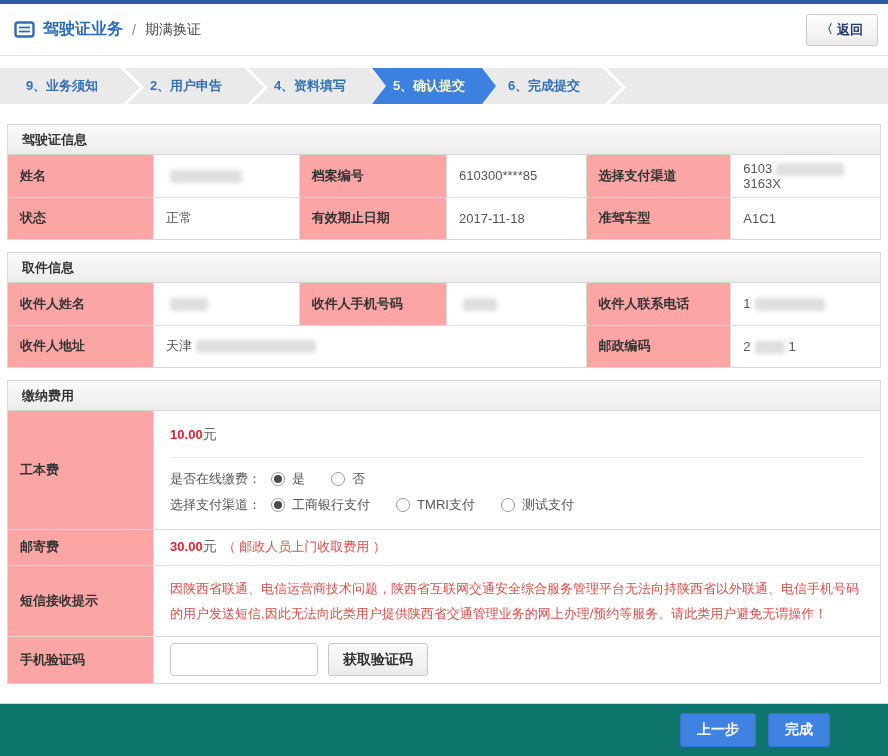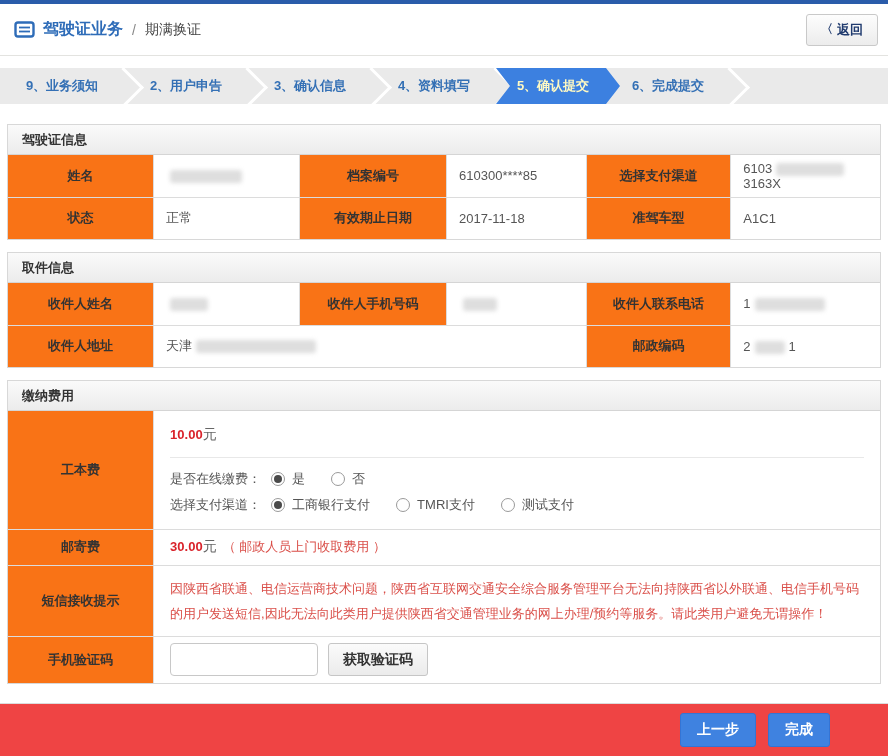--- a/index.html
+++ b/index.html
@@ -61,21 +61,21 @@
     border-bottom:1px solid #d5d5d5;
     font-weight:bold; color:#333; font-size:13px;
   }
   table.info { width:100%; border-collapse:collapse; table-layout:fixed; }
   table.info td, table.info th { border:1px solid #dcdcdc; font-size:13px; }
   table.info tr > *:first-child { border-left:none; }
   table.info tr > *:last-child { border-right:none; }
   table.info tr:first-child > * { border-top:none; }
   table.info tr:last-child > * { border-bottom:none; }
   th.lbl {
-    background:#f97316; text-align:center; padding:0 12px;
+    background:#fca5a5; text-align:left; padding:0 12px;
     font-weight:bold; color:#333; height:42px;
   }
   td.val { background:#fff; padding:0 12px; color:#555; height:42px; }
   .redact {
     display:inline-block; height:13px; border-radius:3px;
     background:#dedede; filter:blur(2px); vertical-align:middle; margin:0 4px;
   }
   
   td.fee-cell { background:#fff; padding:14px 16px; }
   .amount { font-size:13px; font-weight:bold; color:#d9232b; }
@@ -101,21 +101,21 @@
   .code-btn {
     margin-left:10px; height:33px; padding:0 14px;
     font-family:inherit; font-size:14px; font-weight:bold; color:#333;
     background:linear-gradient(#fbfbfb,#ebebeb);
     border:1px solid #c6c6c6; border-radius:3px; cursor:pointer;
   }
   .notice { color:#da4f49; line-height:1.95; padding:10px 16px; font-size:13px; }
   
   .footer {
     position:absolute; left:0; right:0; bottom:0; height:53px;
-    background:#ef4444; border-top:1px solid #dcdcdc;
+    background:#0f766e; border-top:1px solid #dcdcdc;
     display:flex; align-items:center; justify-content:flex-end;
     padding-right:58px; gap:12px;
   }
   .btn-blue {
     font-family:inherit; font-size:14px; font-weight:bold; color:#fff;
     background:#3f82e0; border:1px solid #3474d4; border-radius:3px;
     padding:7px 16px; cursor:pointer;
   }
 </style>
 </head>
@@ -143,23 +143,20 @@
 </div>
 
 <div class="steps">
   <div class="step">
       <span>9、业务须知</span>
     </div>
   <div class="step">
       <span>2、用户申告</span>
     </div>
   <div class="step">
-      <span>3、确认信息</span>
-    </div>
-  <div class="step">
       <span>4、资料填写</span>
     </div>
   <div class="step active">
       <span>5、确认提交</span>
     </div>
   <div class="step">
       <span>6、完成提交</span>
     </div>
   <div class="step-tail"></div>
 </div>

